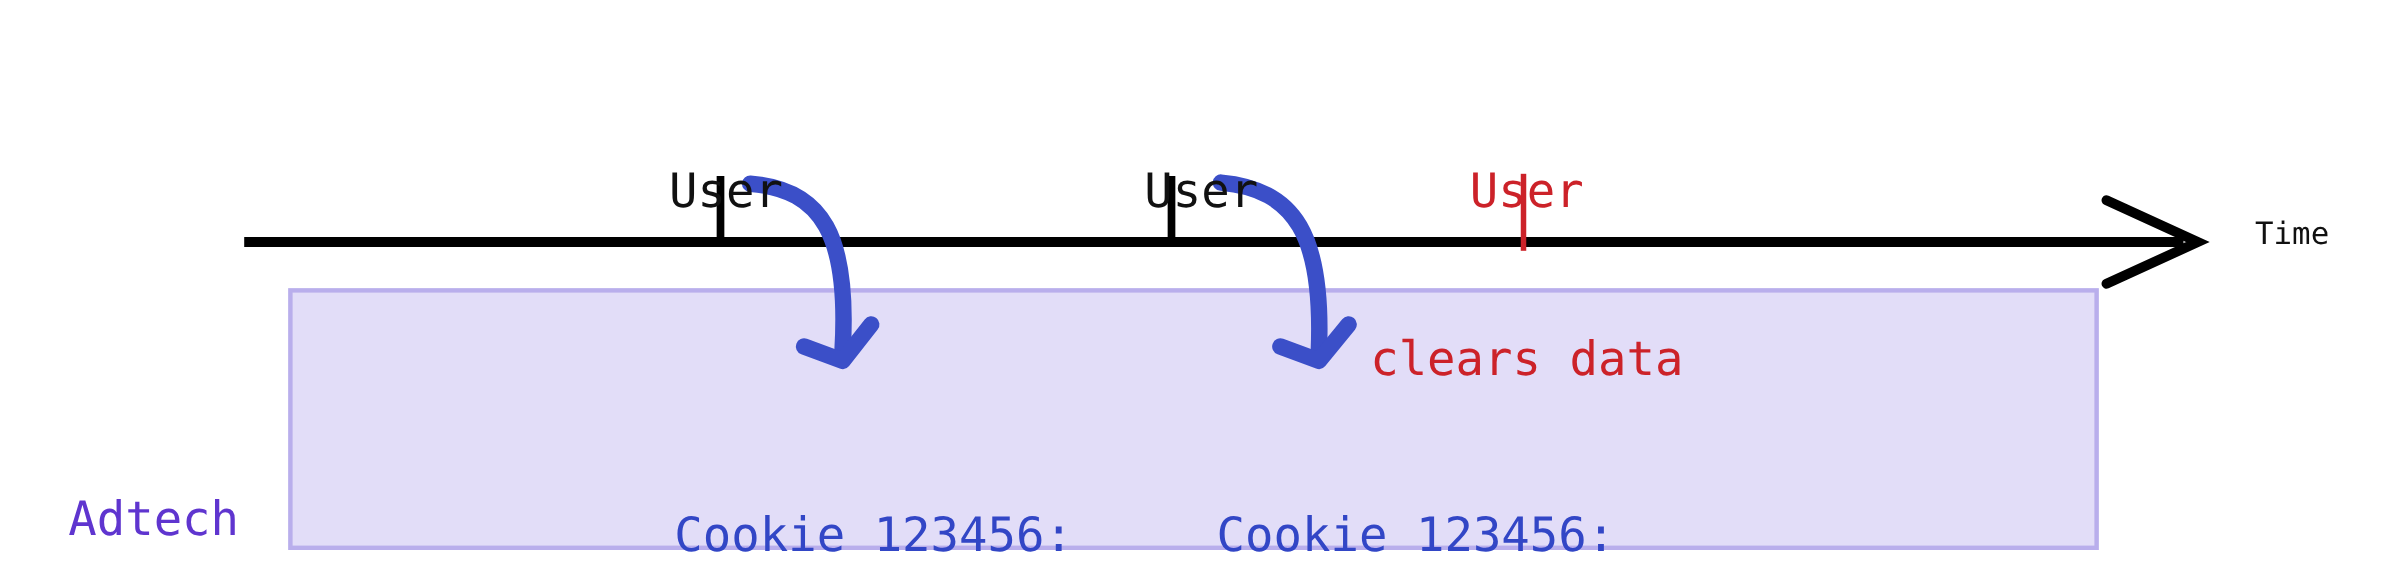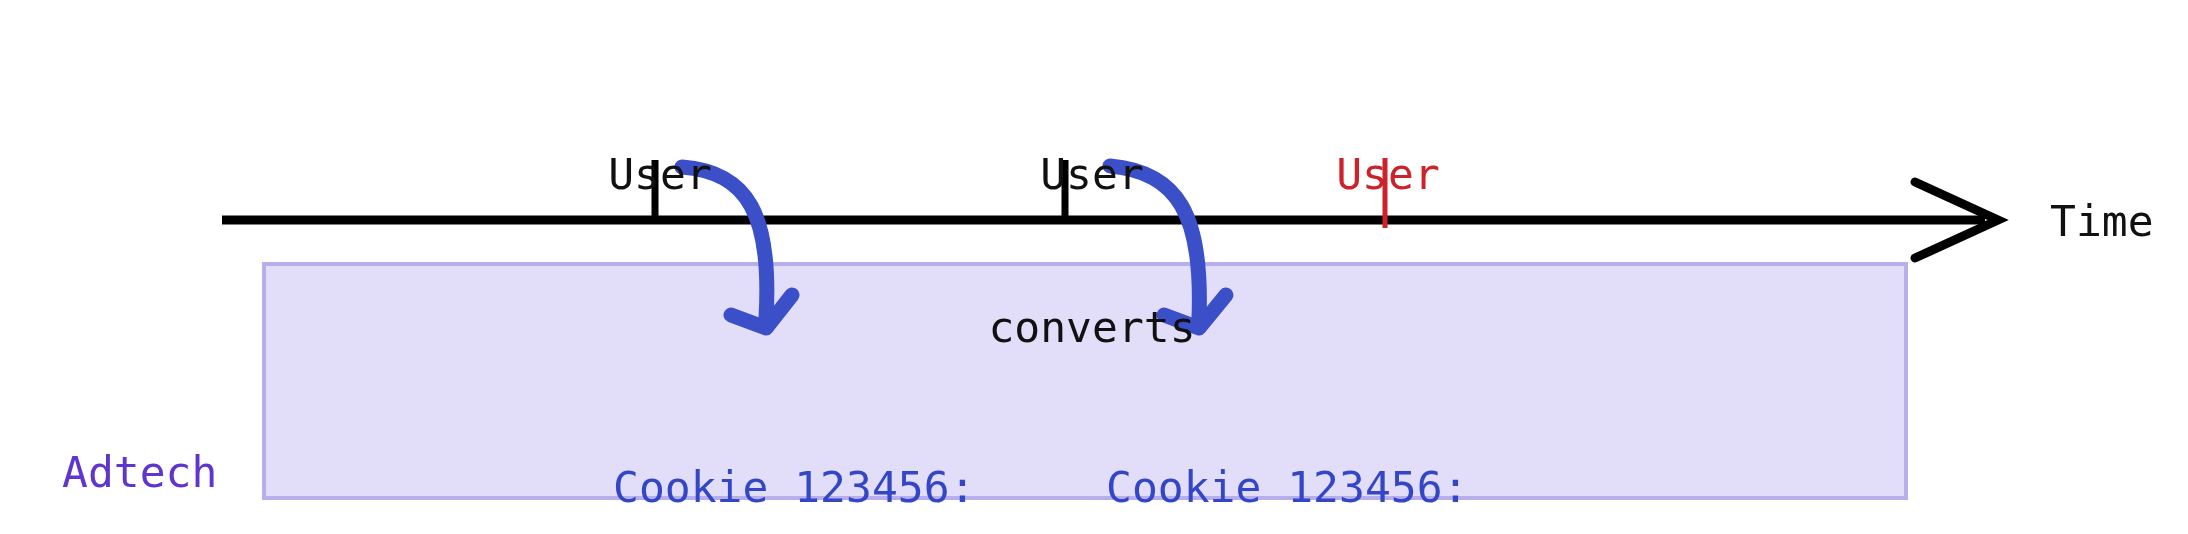--- a/index.html
+++ b/index.html
@@ -48,21 +48,21 @@
   .box-note {
     position: absolute;
     font-size: 43px;
     color: #3246c6;
     text-align: left;
     line-height: 1.3;
     white-space: pre;
   }
   .time-label {
     position: absolute;
-    font-size: 43px;
+    font-size: 28px;
     color: #111111;
     text-align: left;
   }
   .adtech-box {
     position: absolute;
     background: #e2ddf8;
     border: 4px solid #b9aeec;
     box-sizing: border-box;
   }
 </style>
@@ -97,25 +97,25 @@
       <polyline points="1164,315 1199,328 1226,295" fill="none" stroke="#3b4fc8" stroke-width="15" stroke-linecap="round" stroke-linejoin="round"></polyline>
     </g>
   </svg>
 
   <div class="lbl event-label black" style="left:660px; top:48px; width:520px;">
     <div>User</div>
   </div>
 
   <div class="lbl event-label black" style="left:1092px; top:48px; width:460px;">
     <div>User</div>
-    <div>converts</div>
   </div>
 
   <div class="lbl event-label red" style="left:1388px; top:48px; width:460px;">
     <div>User</div>
+    <div>clears data</div>
   </div>
 
   <div class="time-label" style="left:2050px; top:196px;">
     <span>Time</span>
   </div>
 
   <div class="lbl server-label" style="left:62px; top:333px; width:230px;">
     <div>Adtech</div>
     
   </div>

